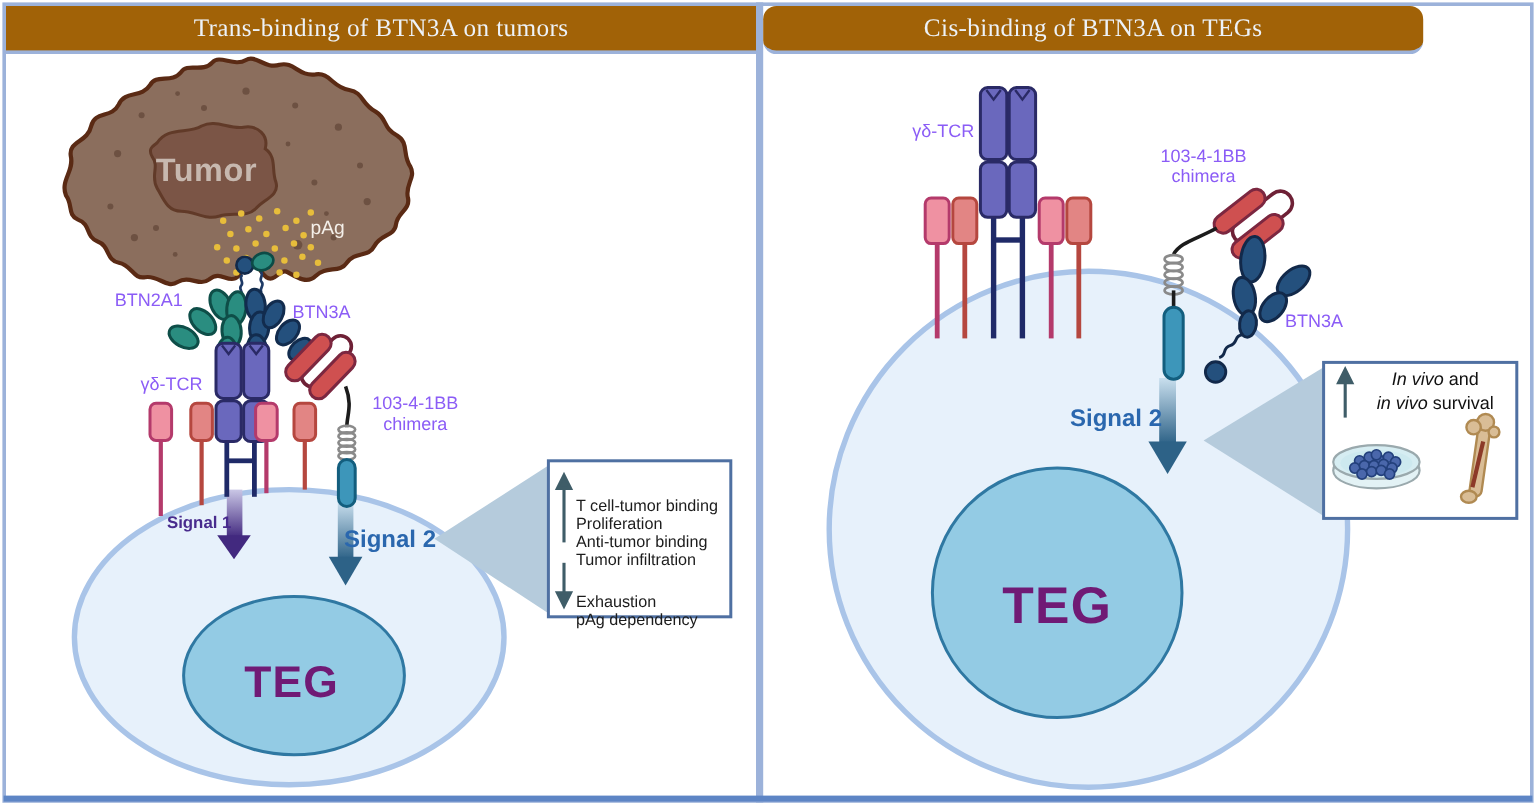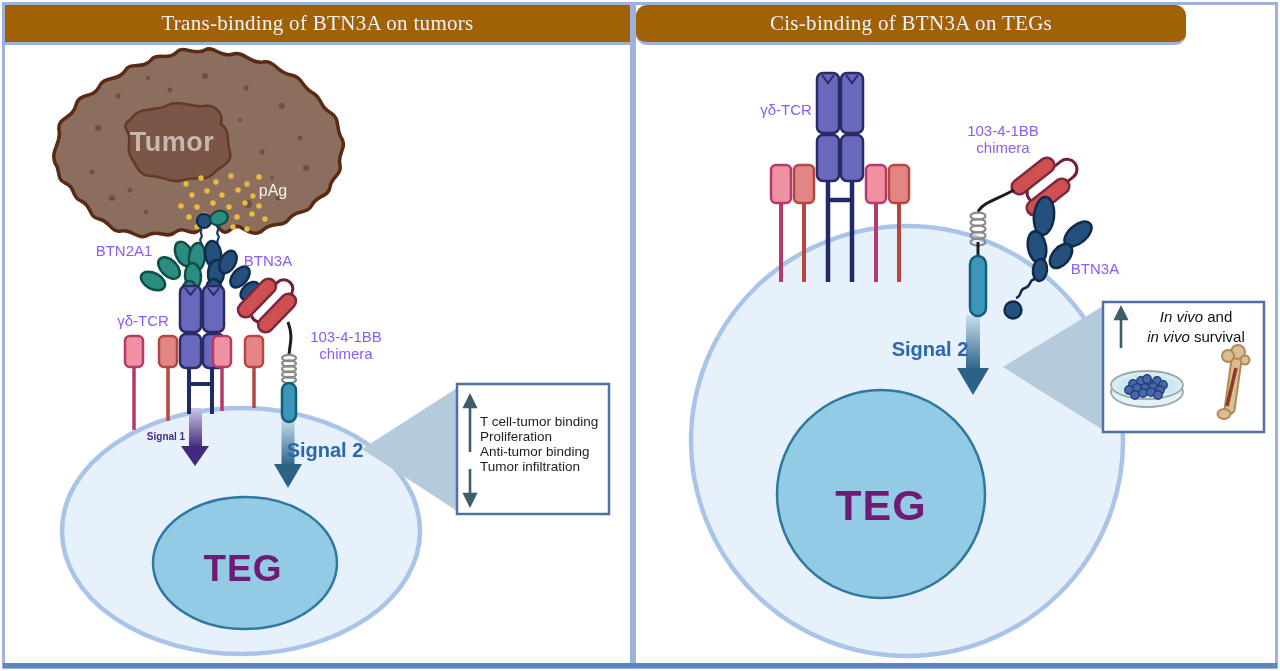--- a/index.html
+++ b/index.html
@@ -12,21 +12,21 @@
   .title-bar{position:absolute;top:5px;height:37px;background:#a16207;
              border-bottom:3px solid #9cb2da;display:flex;align-items:center;justify-content:center;font-family:Liberation Serif, serif;}
   .title-bar span{color:#edf2f8;font-size:21px;font-weight:500;letter-spacing:.3px;}
   #title-left{left:5px;width:625px;}
   #title-right{left:636px;width:550px;border-radius:11px;}
   svg.art{position:absolute;left:0;top:0;}
   .lbl{position:absolute;transform:translate(-50%,-50%);white-space:nowrap;
        color:#8b5cf6;font-size:15px;line-height:1.1;text-align:center;}
   .tumor-lbl{font-size:27px;font-weight:bold;color:#c7b8af;letter-spacing:.5px;}
   .pag-lbl{font-size:16px;color:#f4efe9;}
-  .sig1{font-size:10px;font-weight:bold;color:#482b8d;}
+  .sig1{font-size:14px;font-weight:bold;color:#482b8d;}
   .sig2{font-size:20px;font-weight:bold;color:#2a67ae;}
   .teg-lbl{font-weight:bold;color:#701a75;letter-spacing:1px;}
   .boxtext{position:absolute;font-size:13.5px;line-height:15px;color:#1c1c1c;}
   .boxtext .grp2{margin-top:20px;}
   .io-text{position:absolute;width:130px;text-align:center;font-size:15px;line-height:20px;color:#111;}
   .io-text .line{white-space:pre;}
   .it{font-style:italic;}
   .chim{line-height:17px;}
 </style>
 </head>
@@ -335,20 +335,24 @@
   <div class="lbl sig2" style="left:325px;top:450px;">Signal 2</div>
   <div class="lbl teg-lbl" style="left:243px;top:569px;font-size:37px;">TEG</div>
 
   <div class="boxtext" style="left:480px;top:378px;margin-top:36px;">
     <div>
       <div>T cell-tumor binding</div>
       <div>Proliferation</div>
       <div>Anti-tumor binding</div>
       <div>Tumor infiltration</div>
     </div>
+    <div class="grp2">
+      <div>Exhaustion</div>
+      <div>pAg dependency</div>
+    </div>
   </div>
 
   <div class="lbl" style="left:786px;top:110px;">γδ-TCR</div>
   <div class="lbl chim" style="left:1003px;top:139px;">
     <div>103-4-1BB</div>
     <div>chimera</div>
   </div>
   <div class="lbl" style="left:1095px;top:269px;">BTN3A</div>
   <div class="lbl sig2" style="left:930px;top:349px;">Signal 2</div>
   <div class="lbl teg-lbl" style="left:881px;top:506px;font-size:43px;">TEG</div>

